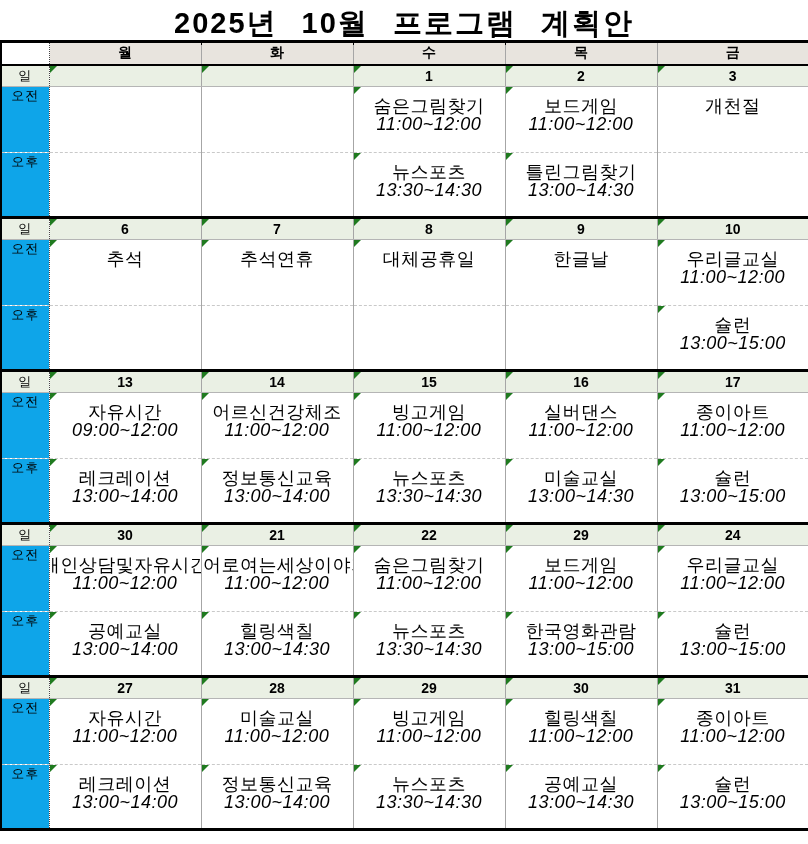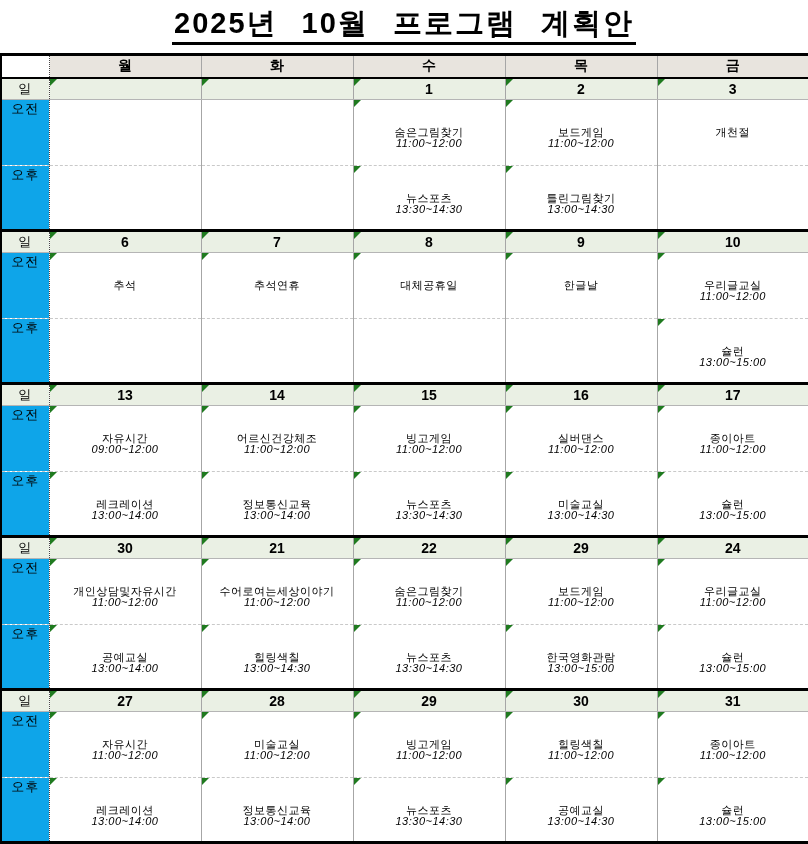--- a/index.html
+++ b/index.html
@@ -10,21 +10,21 @@
     --daybot:#b5b5b5;
     --dash:#c9c9c9;
   }
   *{box-sizing:border-box;}
   html,body{margin:0;padding:0;}
   body{
     width:808px;height:844px;background:#fff;color:#000;
     font-family:"Liberation Sans","DejaVu Sans",sans-serif;
     overflow:hidden;
   }
-  .title-wrap{height:53px;display:flex;justify-content:center;align-items:flex-start;padding-top:7px;}
+  .title-wrap{height:40px;display:flex;justify-content:center;align-items:flex-start;padding-top:7px;}
   .title{
     font-size:29px;font-weight:bold;letter-spacing:2px;word-spacing:14px;
     border-bottom:3px solid #000;padding:0 2px 2px 2px;line-height:1.15;
   }
   table{
     width:808px;border-collapse:collapse;table-layout:fixed;
     border:2px solid #000;border-top-width:3px;border-bottom-width:3px;
   }
   td,th{position:relative;padding:0;margin:0;overflow:hidden;}
   
@@ -52,21 +52,21 @@
   td.lbl{
     border-right:1px dotted #444 !important;background:#0ea5e9;
     text-align:center;vertical-align:middle;font-size:13px;letter-spacing:1px;
   }
   tr.r-day td.lbl{background:var(--day-bg);}
   
   .lc{border-right:none !important;}
   
   .prog{
     height:100%;display:flex;flex-direction:column;justify-content:space-between;
-    align-items:center;padding:27px 2px 12px 2px;font-size:11px;line-height:1;
+    align-items:center;padding:10px 2px 12px 2px;font-size:18px;line-height:1;
   }
   .nm{letter-spacing:0.5px;white-space:nowrap;}
   .tm{letter-spacing:0.5px;white-space:nowrap;font-style:italic;}
   
   .tri{
     position:absolute;top:0;left:0;width:0;height:0;display:block;
     border-top:7px solid var(--flag);border-right:7px solid transparent;
   }
 </style>
 </head>

